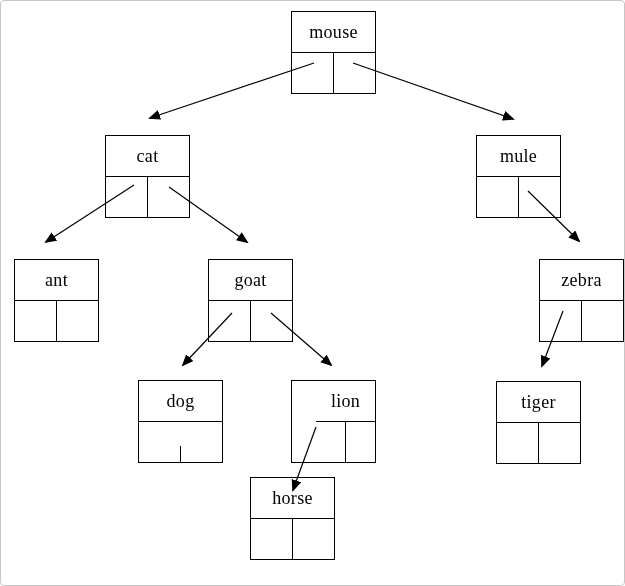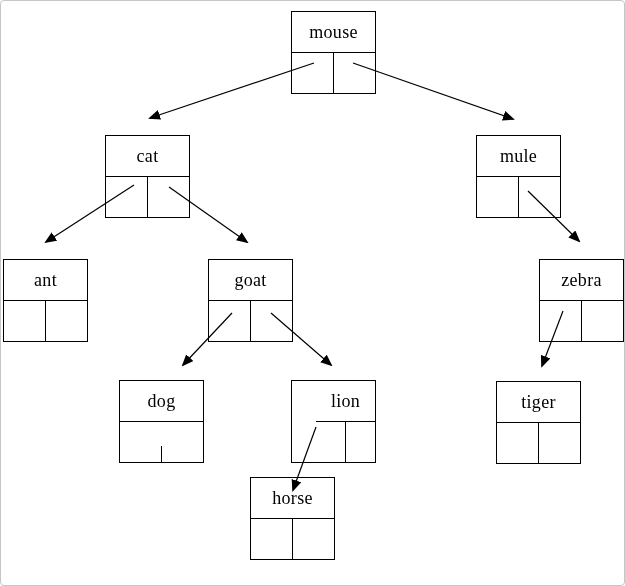--- a/index.html
+++ b/index.html
@@ -83,21 +83,21 @@
   </div>
 
   <div class="tree-node" style="left:475px; top:128px;">
     <div class="node-label">mule</div>
     <div class="node-pointers">
       <div class="pointer-cell left"></div>
       <div class="pointer-cell"></div>
     </div>
   </div>
 
-  <div class="tree-node" style="left:2px; top:252px;">
+  <div class="tree-node" style="left:13px; top:252px;">
     <div class="node-label">ant</div>
     <div class="node-pointers">
       <div class="pointer-cell left"></div>
       <div class="pointer-cell"></div>
     </div>
   </div>
 
   <div class="tree-node" style="left:207px; top:252px;">
     <div class="node-label">goat</div>
     <div class="node-pointers">
@@ -107,21 +107,21 @@
   </div>
 
   <div class="tree-node" style="left:538px; top:252px;">
     <div class="node-label">zebra</div>
     <div class="node-pointers">
       <div class="pointer-cell left"></div>
       <div class="pointer-cell"></div>
     </div>
   </div>
 
-  <div class="tree-node" style="left:118px; top:373px;gap:24px;">
+  <div class="tree-node" style="left:137px; top:373px;gap:24px;">
     <div class="node-label">dog</div>
     <div class="node-pointers">
       <div class="pointer-cell left"></div>
       <div class="pointer-cell"></div>
     </div>
   </div>
 
   <div class="tree-node" style="left:290px; top:373px;padding-left:24px;">
     <div class="node-label">lion</div>
     <div class="node-pointers">

